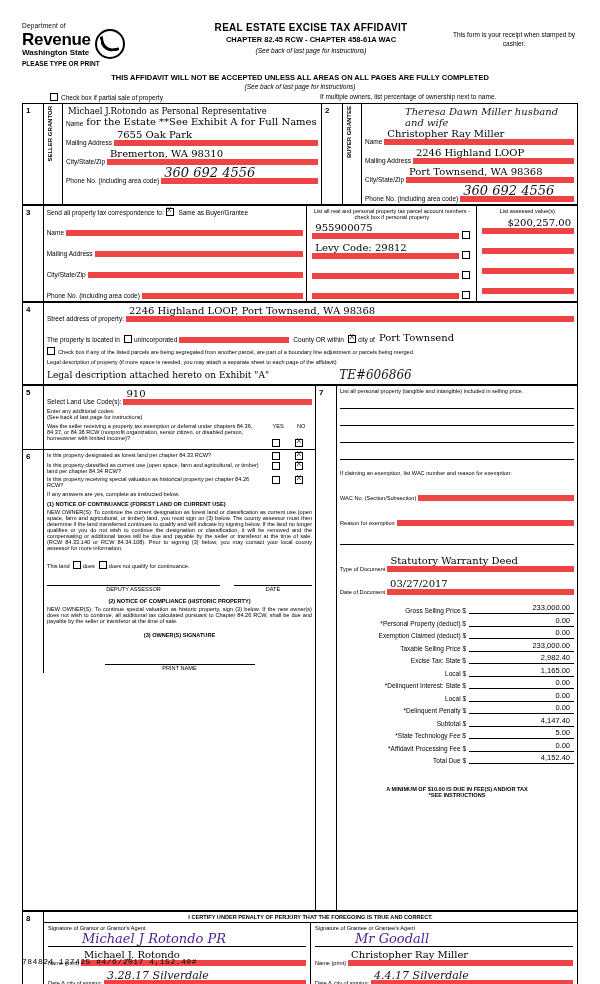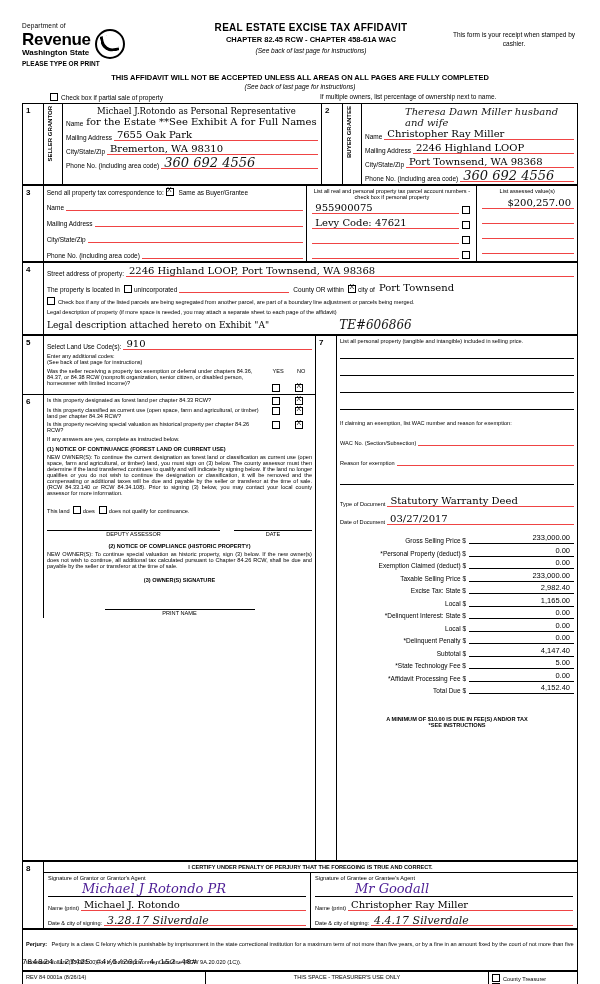--- a/index.html
+++ b/index.html
@@ -29,21 +29,21 @@
   .cbx:after{content:"X";position:absolute;left:0.5px;top:-3.5px;font-size:7px;line-height:7px;}
   table.main{border-collapse:collapse;width:556px;}
   .bx{border:1px solid #000;}
   .num{font-size:8px;font-weight:bold;}
   .lbl{font-size:6.5px;}
   .hand{font-family:"DejaVu Serif",serif;font-size:10px;}
   .script{font-family:"DejaVu Serif",serif;font-style:italic;font-size:13px;color:#151515;}
   .scriptblue{font-family:"DejaVu Serif",serif;font-style:italic;font-size:13px;color:#4c1d95;}
   .sideband{writing-mode:vertical-rl;transform:rotate(180deg);font-size:6px;font-weight:bold;text-align:center;letter-spacing:0px;line-height:7px;}
   .row{display:flex;align-items:flex-end;font-size:6.5px;}
-  .ul{flex:1;border-bottom:1px solid #ef4444;height:11px;margin-left:2px;position:relative;}
+  .ul{flex:1;border-bottom:6px solid #ef4444;height:11px;margin-left:2px;position:relative;}
   .ul span{position:absolute;left:3px;bottom:0px;}
   .cell{padding:2px 3px;vertical-align:top;}
   .xs{font-size:5.6px;}
   .bold{font-weight:bold;}
   .ctr{text-align:center;}
   .right{text-align:right;}
   .amtrow{display:flex;align-items:flex-end;font-size:6.5px;margin-bottom:1.5px;}
   .amtrow .lab{width:126px;text-align:right;padding-right:3px;}
   .amtrow .val{flex:1;border-bottom:1px solid #000;text-align:right;padding-right:4px;font-size:7.5px;height:10px;}
   .blank{border-bottom:1px solid #000;height:10px;}
@@ -85,21 +85,21 @@
   <table class="main">
     <tbody>
           <tr>
       <td class="bx cell" style="width:14px;">
         <div class="num">1</div>
       </td>
       <td class="bx cell" style="width:12px;">
         <div class="sideband">SELLER GRANTOR</div>
       </td>
       <td class="bx cell" style="width:252px;">
-        <div class="hand" style="font-size:8.5px;padding-left:2px;margin-left:29px;">Michael J.Rotondo as Personal Representative</div>
+        <div class="hand" style="font-size:8.5px;padding-left:2px;">Michael J.Rotondo as Personal Representative</div>
         <div class="row">
                 <span class="lbl">Name</span>
           <span class="hand" style="margin-left:3px;">for the Estate **See Exhibit A for Full Names</span>
               </div>
         <div class="row" style="margin-top:2px;">
                 <span class="lbl">Mailing Address</span>
           <span class="ul">
                   <span class="hand">7655 Oak Park</span>
                 </span>
               </div>
@@ -186,21 +186,21 @@
         <div class="xs ctr">List all real and personal property tax parcel account numbers - check box if personal property</div>
         <div style="margin-top:2px;">
           <div class="row" style="margin-top:1px;">
                   <span class="ul">
                     <span class="hand">955900075</span>
                   </span>
                   <span class="cb" style="margin-left:3px;"></span>
                 </div>
           <div class="row" style="margin-top:3px;">
                   <span class="ul">
-                    <span class="hand">Levy Code: 47621</span>
+                    <span class="hand">Levy Code: 29812</span>
                   </span>
                   <span class="cb" style="margin-left:3px;"></span>
                 </div>
           <div class="row" style="margin-top:3px;">
                   <span class="ul">
                     <span class="hand"></span>
                   </span>
                   <span class="cb" style="margin-left:3px;"></span>
                 </div>
           <div class="row" style="margin-top:3px;">

